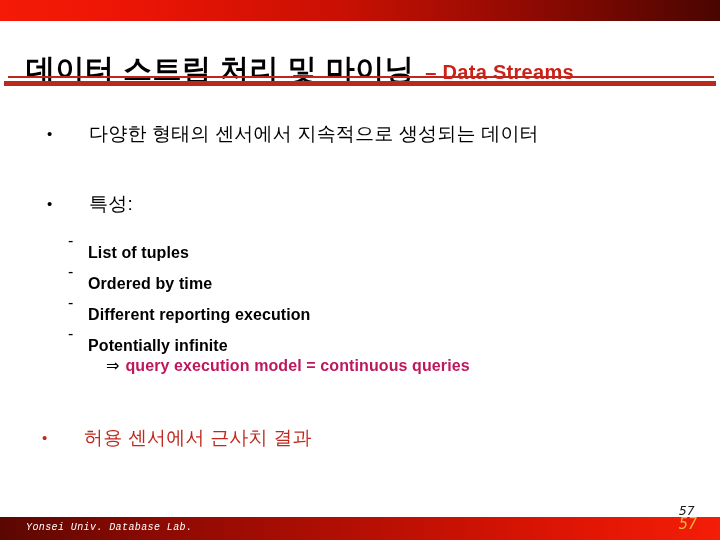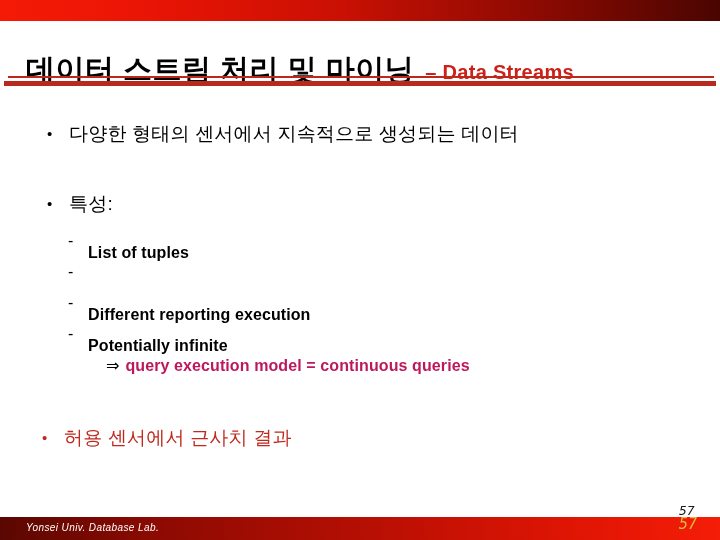--- a/index.html
+++ b/index.html
@@ -98,20 +98,21 @@
     font-size: 15px;
     line-height: 24px;
     text-align: left;
     color: #000000;
   }
   .lvl1 .txt {
     font-size: 19px;
     line-height: 24px;
     color: #000000;
     letter-spacing: 0.2px;
+    margin-left: 20px;
   }
   .lvl1.accent .marker,
   .lvl1.accent .txt {
     color: #c0291e;
   }
 
   .lvl2 {
     position: absolute;
     display: flex;
     align-items: flex-start;
@@ -160,21 +161,21 @@
     left: 0;
     top: 517px;
     width: 720px;
     height: 23px;
     background: linear-gradient(to right, #5a0701 0%, #8d0a02 22%, #b80f03 52%, #e01504 80%, #f41d07 100%);
   }
   .footer-text {
     position: absolute;
     left: 26px;
     top: 521px;
-    font-family: Liberation Sans, sans-serif;
+    font-family: Liberation Mono, monospace;
     font-style: italic;
     font-size: 10px;
     line-height: 14px;
     color: #ffffff;
     letter-spacing: 0.4px;
     white-space: nowrap;
   }
   .page-num-dark {
     position: absolute;
     left: 679px;
@@ -223,20 +224,21 @@
       <span class="txt">특성:</span>
     </div>
 
     <div class="lvl2" style="left:68px; top:134px;">
       <span class="marker">-</span>
       <span class="txt">List of tuples</span>
     </div>
 
     <div class="lvl2" style="left:68px; top:165px;">
       <span class="marker">-</span>
+      <span class="txt">Ordered by time</span>
     </div>
 
     <div class="lvl2" style="left:68px; top:196px;">
       <span class="marker">-</span>
       <span class="txt">Different reporting execution</span>
     </div>
 
     <div class="lvl2" style="left:68px; top:227px;">
       <span class="marker">-</span>
       <span class="txt">Potentially infinite</span>

